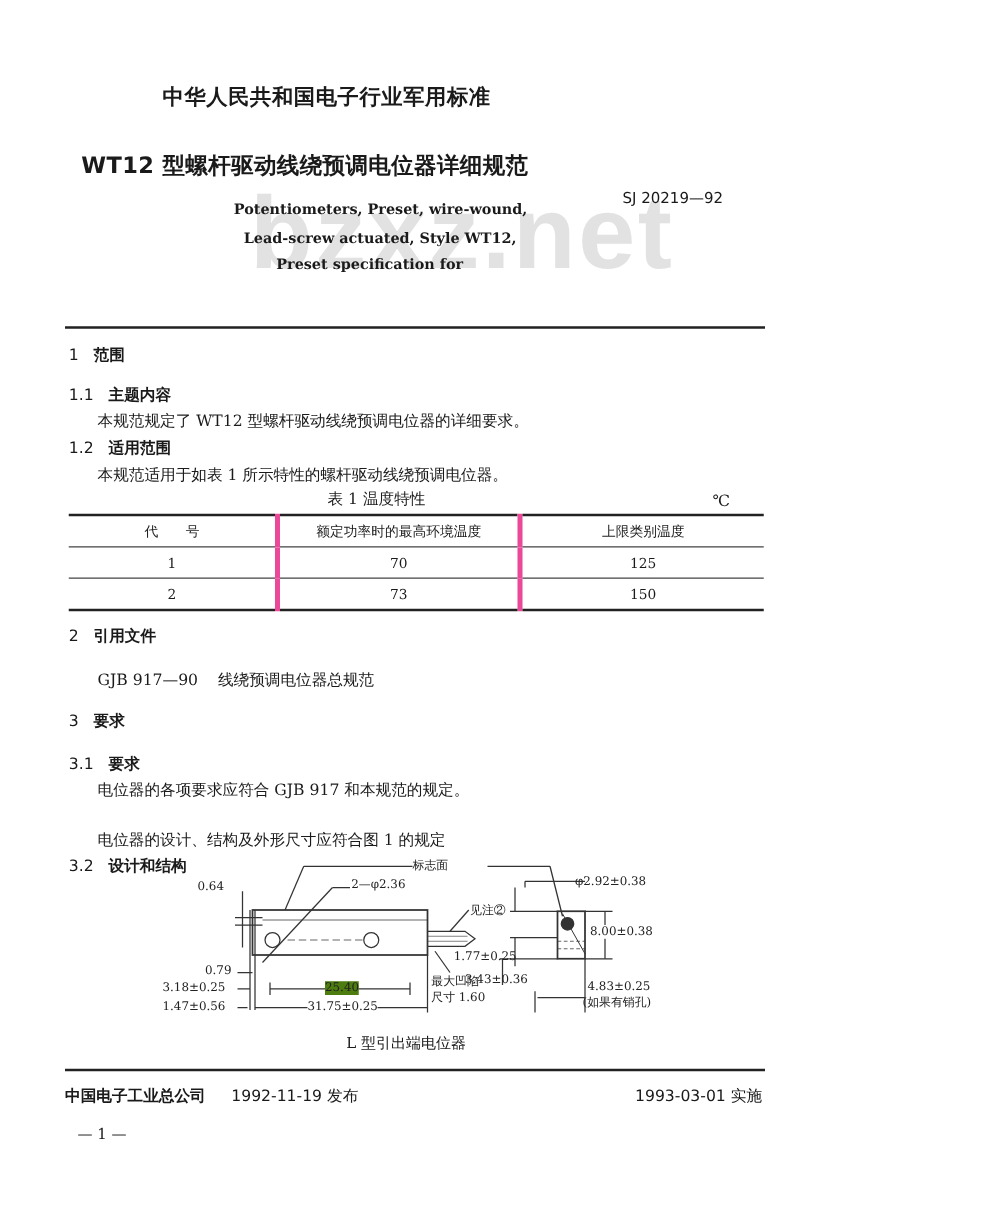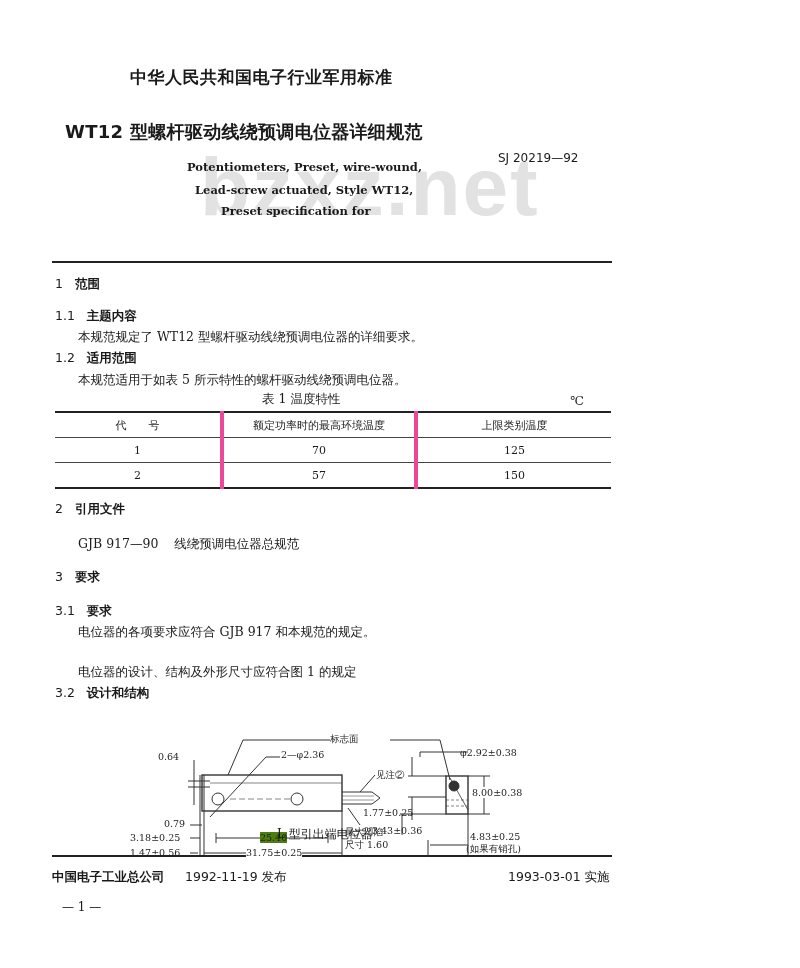--- a/index.html
+++ b/index.html
@@ -23,21 +23,21 @@
     border-collapse: collapse; font-size: 11px;
     font-family: "DejaVu Serif", serif; z-index: 1;
   }
   table.t1 th, table.t1 td {
     text-align: center; height: 24px; padding: 0; font-weight: normal;
     border-bottom: 1px solid #444;
   }
   table.t1 tr:first-child th { border-top: 2px solid #222; }
   table.t1 tr:last-child td { border-bottom: 2px solid #222; }
   table.t1 th + th, table.t1 td + td { border-left: 4px solid #ec4899; }
-  .fig { position: absolute; left: 150px; top: 688px; width: 420px; height: 125px; z-index: 1; margin-top: 47px; }
+  .fig { position: absolute; left: 150px; top: 688px; width: 420px; height: 125px; z-index: 1; }
   .dim { position: absolute; font-family: "DejaVu Serif", serif; font-size: 9.5px; white-space: nowrap; color: #222; }
 </style>
 </head>
 <body>
 
 <div class="watermark">bzxz.net</div>
 
 <div class="abs z1 hdr" style="left:130px; top:66px; font-size:17px; letter-spacing:0.5px;">中华人民共和国电子行业军用标准</div>
 <div class="abs z1 hdr" style="left:65px; top:120px; font-size:18px; letter-spacing:0.3px;">WT12 型螺杆驱动线绕预调电位器详细规范</div>
 <div class="abs z1" style="left:498px; top:151px; font-size:12px;">SJ 20219—92</div>
@@ -53,39 +53,39 @@
 </div>
 <div class="abs z1" style="left:55px; top:308px; font-size:12.5px;">
   <span>1.1</span>&nbsp;&nbsp;
   <span class="hdr">主题内容</span>
 </div>
 <div class="abs z1 serif" style="left:78px; top:329px; font-size:12.5px;">本规范规定了 WT12 型螺杆驱动线绕预调电位器的详细要求。</div>
 <div class="abs z1" style="left:55px; top:350px; font-size:12.5px;">
   <span>1.2</span>&nbsp;&nbsp;
   <span class="hdr">适用范围</span>
 </div>
-<div class="abs z1 serif" style="left:78px; top:372px; font-size:12.5px;">本规范适用于如表 5 所示特性的螺杆驱动线绕预调电位器。</div>
+<div class="abs z1 serif" style="left:78px; top:372px; font-size:12.5px;">本规范适用于如表 1 所示特性的螺杆驱动线绕预调电位器。</div>
 
 <div class="abs z1 serif" style="left:262px; top:391px; font-size:12.5px;">表 1   温度特性</div>
 <div class="abs z1 serif" style="left:570px; top:393px; font-size:12.5px;">℃</div>
 <table class="t1">
   <tbody>
       <tr>
     <th style="width:165px;">代　　号</th>
     <th style="width:190px;">额定功率时的最高环境温度</th>
     <th>上限类别温度</th>
   </tr>
   <tr>
     <td>1</td>
     <td>70</td>
     <td>125</td>
   </tr>
   <tr>
     <td>2</td>
-    <td>57</td>
+    <td>73</td>
     <td>150</td>
   </tr>
 </tbody>
   </table>
 
 <div class="abs z1" style="left:55px; top:501px; font-size:12.5px;">
   <span>2</span>&nbsp;&nbsp;
   <span class="hdr">引用文件</span>
 </div>
 <div class="abs z1 serif" style="left:78px; top:536px; font-size:12.5px;">

